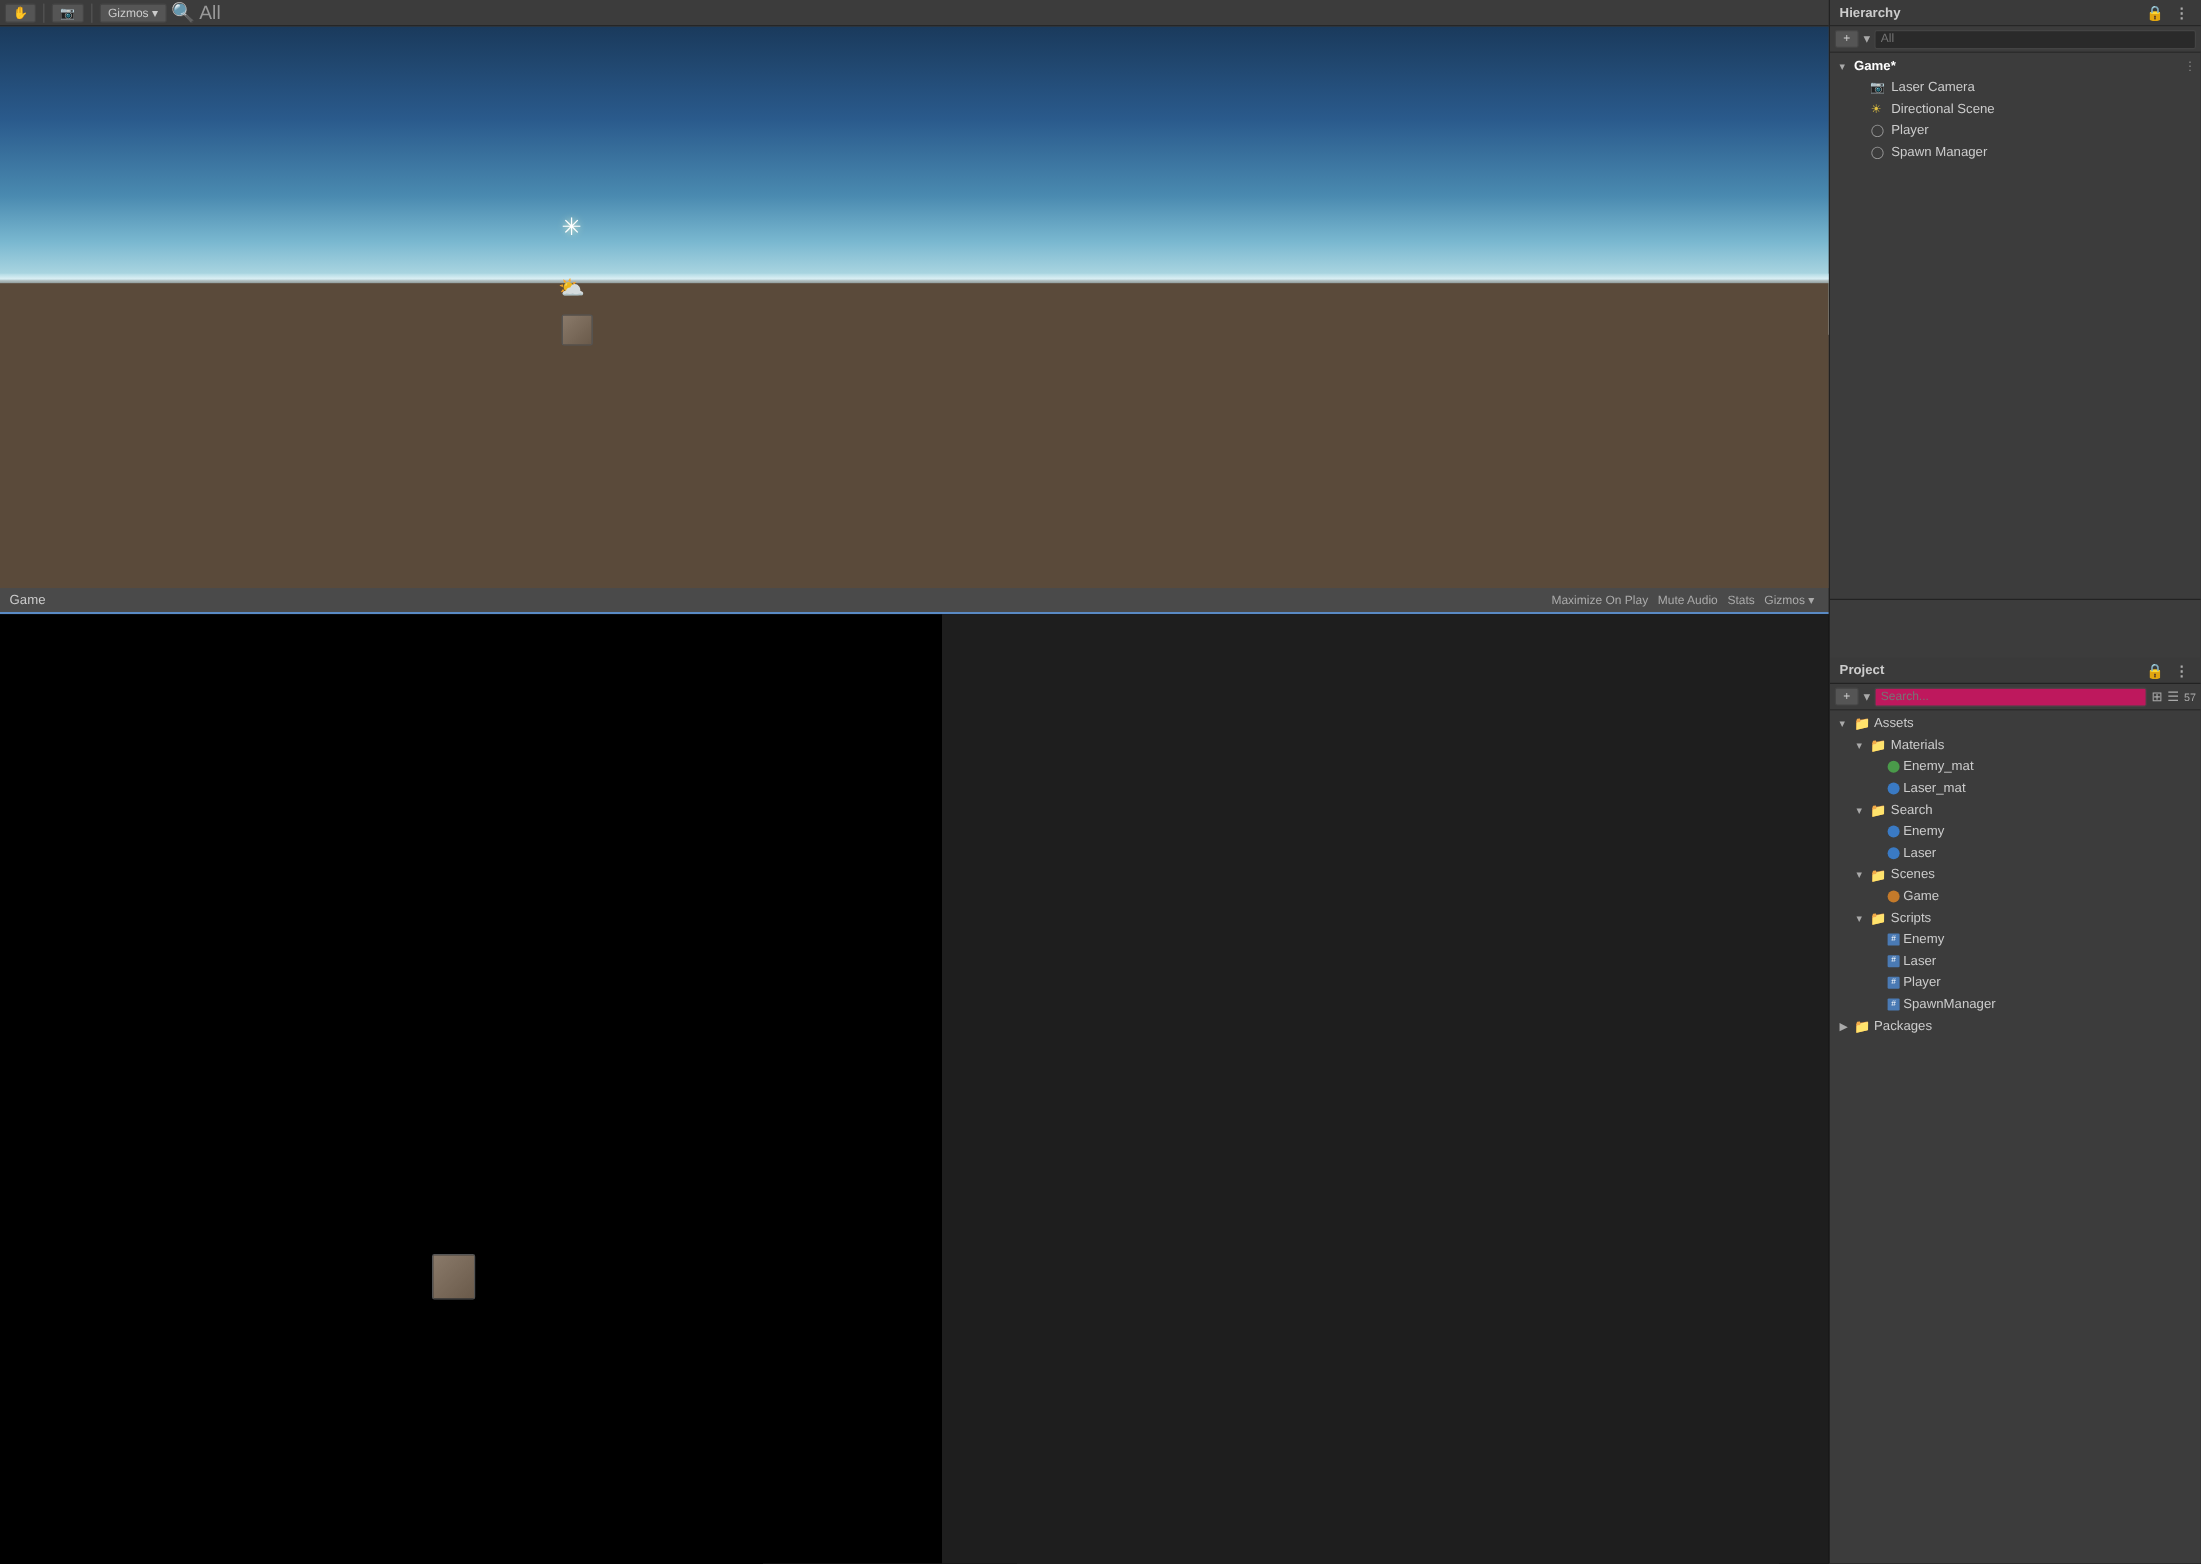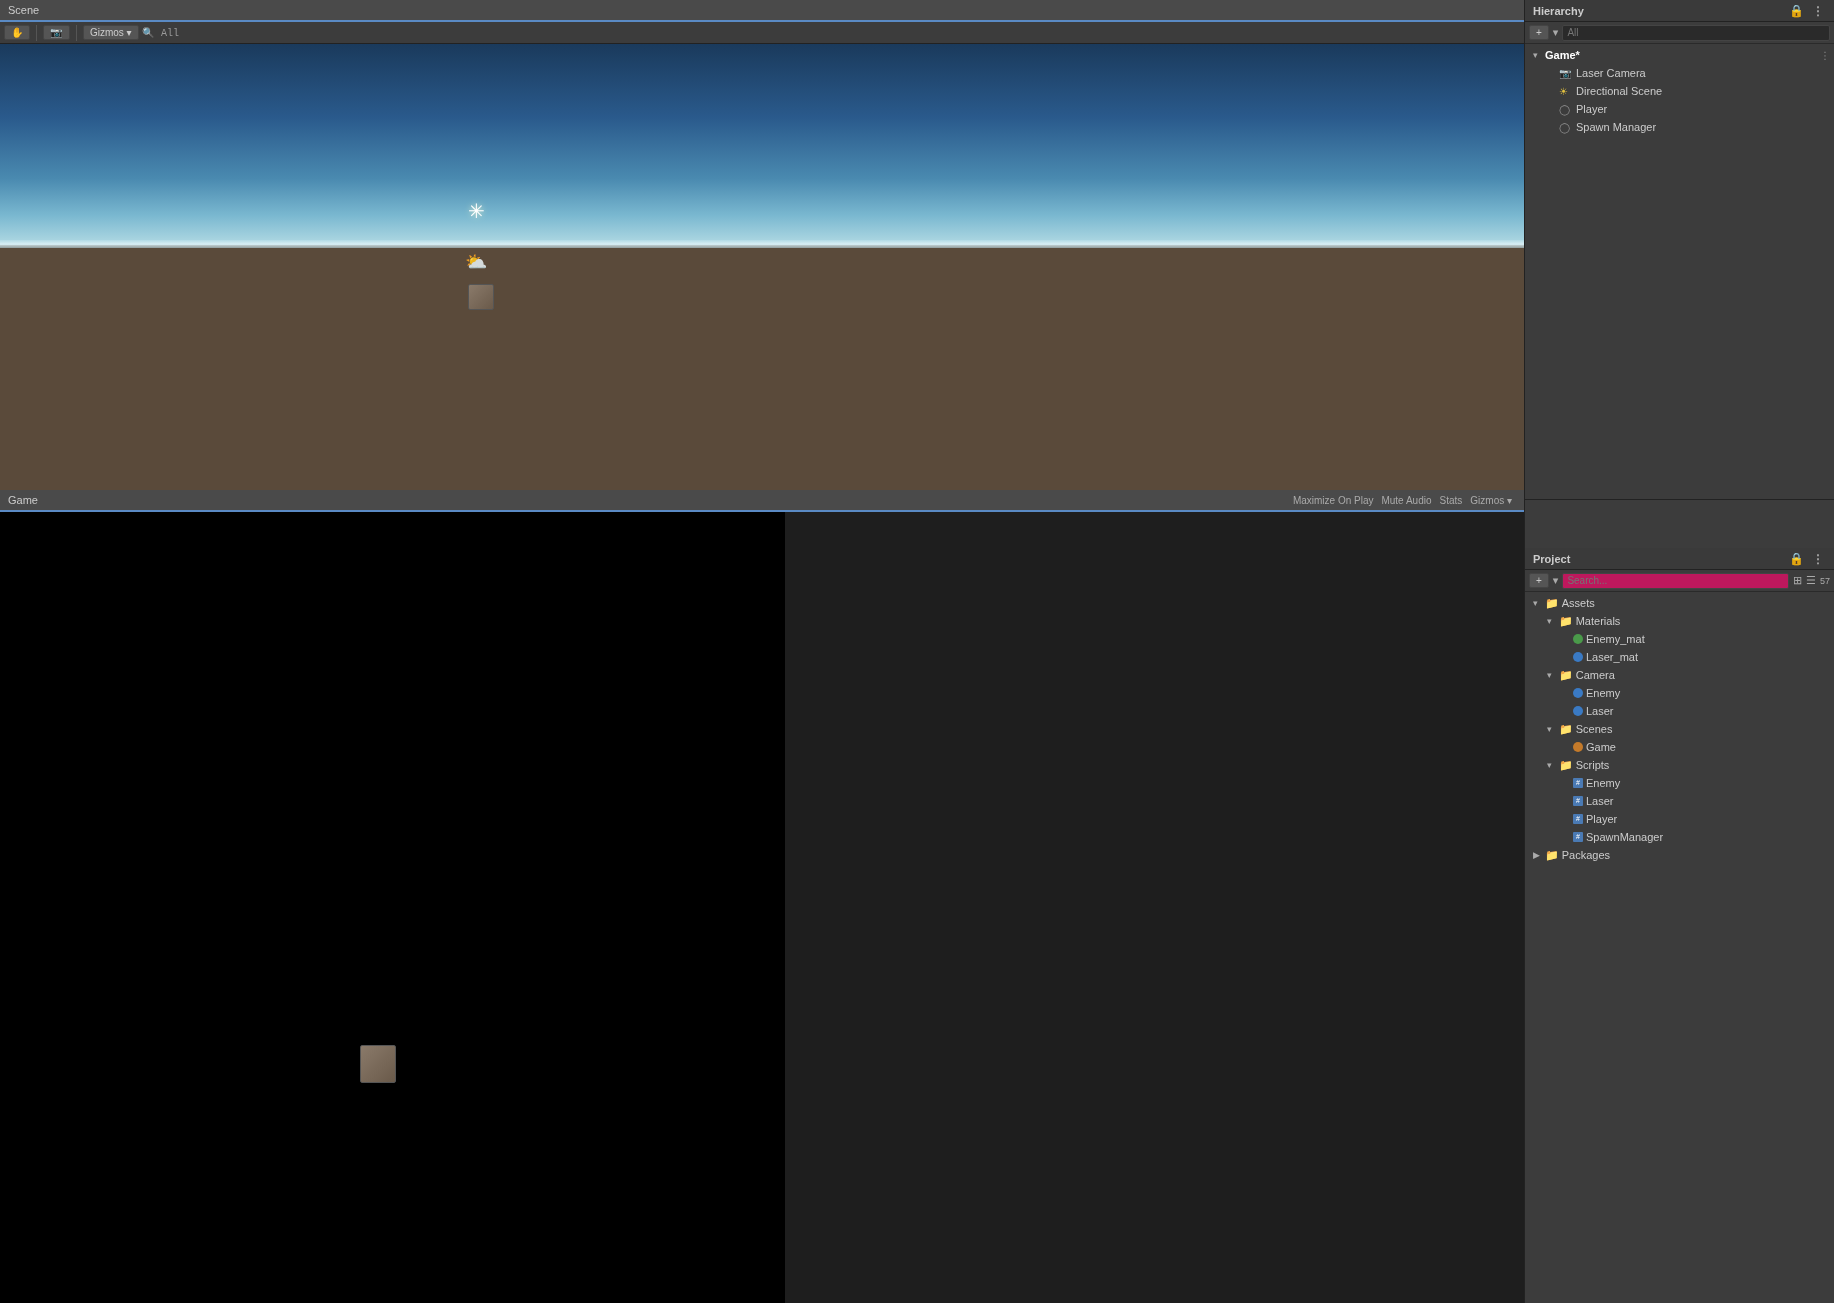--- a/index.html
+++ b/index.html
@@ -369,31 +369,28 @@
       color: #999;
     }
   </style>
 </head>
 <body>
 
 <div class="left-area">
 
   <div class="scene-view">
 
-    <div class="scene-view-tab tab-active">
-      <span>Scene</span>
-    </div>
 
     <div class="scene-toolbar">
       <button class="toolbar-btn">✋</button>
       <div class="toolbar-separator"></div>
       <button class="toolbar-btn">📷</button>
       <div class="toolbar-separator"></div>
       <button class="toolbar-btn">Gizmos ▾</button>
-      <span style="color:#999;font-size:10px;font-family:Liberation Mono, monospace;">🔍 <span>All</span></span>
+      <span style="color:#999;font-size:16px;">🔍 <span>All</span></span>
     </div>
 
     <div class="scene-canvas">
       <div class="sky-bg"></div>
       <div class="ground-bg"></div>
       <div class="horizon-line"></div>
 
       <div class="sun-icon">✳</div>
 
       <div class="cloud-icon">⛅</div>
@@ -502,21 +499,21 @@
           <span class="tree-label">Enemy_mat</span>
         </div>
         <div class="tree-item level-3" style="padding-left: 36px;">
           <span class="tree-arrow"></span>
           <span class="dot dot-blue"></span>
           <span class="tree-label">Laser_mat</span>
         </div>
         <div class="tree-item level-2" style="padding-left: 22px;">
           <span class="tree-arrow">▾</span>
           <span class="folder-icon">📁</span>
-          <span class="tree-label">Camera</span>
+          <span class="tree-label">Search</span>
         </div>
         <div class="tree-item level-3" style="padding-left: 36px;">
           <span class="tree-arrow"></span>
           <span class="dot dot-blue"></span>
           <span class="tree-label">Enemy</span>
         </div>
         <div class="tree-item level-3" style="padding-left: 36px;">
           <span class="tree-arrow"></span>
           <span class="dot dot-blue"></span>
           <span class="tree-label">Laser</span>

